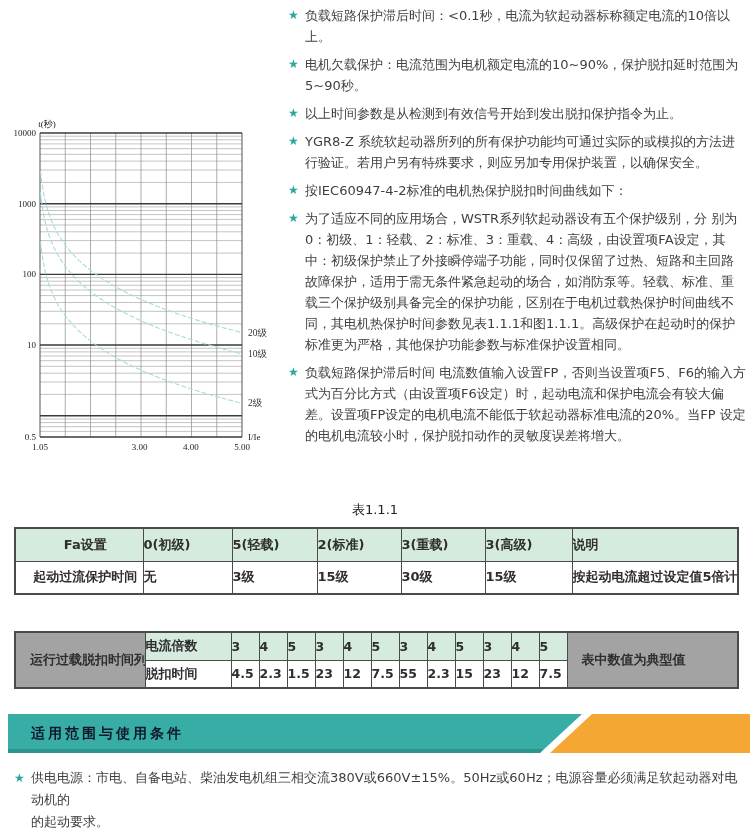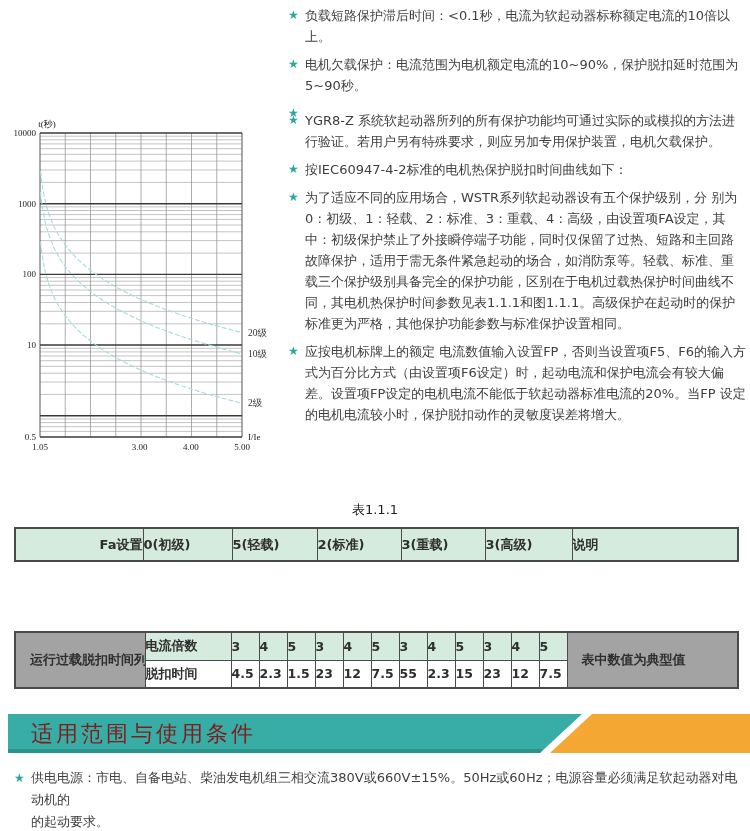--- a/index.html
+++ b/index.html
@@ -15,51 +15,51 @@
   #trip-chart { position:absolute; left:6px; top:118px; }
   .chart-caption { position:absolute; left:14px; top:482px; font-size:13px; font-weight:bold; color:#222; }
   .tbl-caption { position:absolute; left:0; top:501px; width:750px; text-align:center; font-size:13px; color:#222; }
 
   
   table { border-collapse:collapse; table-layout:fixed; position:absolute; left:14px; background:#fff; }
   td, th { border:1px solid #4a4a4a; font-size:13px; font-weight:600; color:#2e2e2e; text-align:left; vertical-align:middle; overflow:hidden; white-space:nowrap; }
   .t1 { top:527px; width:723px; border:2px solid #4a4a4a; }
   .t1 th, .t1 td { height:33px; }
   .t1 .hdr th { background:#d5ebdd; font-weight:600; }
-  .t1 .al { text-align:right; padding-left:12px; }
+  .t1 .al { text-align:center; padding-left:12px; }
   .t1 .orange td { background:#f5a52f; }
   .t2 { top:631px; width:723px; border:2px solid #4a4a4a; }
   .t2 td { height:28px; }
   .t2 .green { background:#d5ebdd; }
   .t2 .num { font-size:12.5px; }
   .t2 .side { background:#a3a3a3;padding-left:14px; }
 
   
   #banner { position:absolute; left:0; top:713px; }
-  .banner-title { position:absolute; left:31px; top:713px; height:41px; line-height:41px; color:#7f1d1d; font-size:22px; font-weight:normal; letter-spacing:3px; }
+  .banner-title { position:absolute; left:31px; top:713px; height:41px; line-height:41px; color:#0f172a; font-size:14px; font-weight:bold; letter-spacing:3px; }
 
   
   .notes-bottom { position:absolute; left:14px; top:767px; width:726px; }
   .unote { position:relative; padding-left:17px; font-size:13px; line-height:22px; color:#3e3e3e; margin-bottom:9px; }
   .unote .star { position:absolute; left:0; top:0; color:#2aa79f; font-size:12px; }
   .unote .l2 { display:block; }
 </style>
 </head>
 <body>
 
 <div class="page">
 
   <div class="notes-top">
     <div class="note"><span class="star">★</span><span>负载短路保护滞后时间：&lt;0.1秒，电流为软起动器标称额定电流的10倍以上。</span></div>
     <div class="note"><span class="star">★</span><span>电机欠载保护：电流范围为电机额定电流的10~90%，保护脱扣延时范围为5~90秒。</span></div>
-    <div class="note"><span class="star">★</span></div>
-    <div class="note"><span class="star">★</span><span>YGR8-Z 系统软起动器所列的所有保护功能均可通过实际的或模拟的方法进行验证。若用户另有特殊要求，则应另加专用保护装置，电机欠载保护。</span></div>
+    <div class="note"><span class="star">★</span><span>以上时间参数是从检测到有效信号开始到发出脱扣保护指令为止。</span></div>
+    <div class="note"><span class="star">★</span><span>YGR8-Z 系统软起动器所列的所有保护功能均可通过实际的或模拟的方法进行验证。若用户另有特殊要求，则应另加专用保护装置，以确保安全。</span></div>
     <div class="note"><span class="star">★</span><span>按IEC60947-4-2标准的电机热保护脱扣时间曲线如下：</span></div>
     <div class="note"><span class="star">★</span><span>为了适应不同的应用场合，WSTR系列软起动器设有五个保护级别，分 别为0：初级、1：轻载、2：标准、3：重载、4：高级，由设置项FA设定，其中：初级保护禁止了外接瞬停端子功能，同时仅保留了过热、短路和主回路故障保护，适用于需无条件紧急起动的场合，如消防泵等。轻载、标准、重载三个保护级别具备完全的保护功能，区别在于电机过载热保护时间曲线不同，其电机热保护时间参数见表1.1.1和图1.1.1。高级保护在起动时的保护标准更为严格，其他保护功能参数与标准保护设置相同。</span></div>
-    <div class="note"><span class="star">★</span><span>应按电机标牌上的额定 电流数值输入设置FP，否则当设置项F5、F6的输入方式为百分比方式（由设置项F6设定）时，起动电流和保护电流会有较大偏差。设置项FP设定的电机电流不能低于软起动器标准电流的20%。当FP 设定的电机电流较小时，保护脱扣动作的灵敏度误差将增大。</span></div>
+    <div class="note"><span class="star">★</span><span>负载短路保护滞后时间 电流数值输入设置FP，否则当设置项F5、F6的输入方式为百分比方式（由设置项F6设定）时，起动电流和保护电流会有较大偏差。设置项FP设定的电机电流不能低于软起动器标准电流的20%。当FP 设定的电机电流较小时，保护脱扣动作的灵敏度误差将增大。</span></div>
   </div>
 
   <svg id="trip-chart" width="266" height="348" viewBox="0 0 266 348">
       <line x1="34" x2="236" y1="313.4" y2="313.4" stroke="#9a9a9a" stroke-width="0.6"></line>
       <line x1="34" x2="236" y1="308.7" y2="308.7" stroke="#9a9a9a" stroke-width="0.6"></line>
       <line x1="34" x2="236" y1="304.6" y2="304.6" stroke="#9a9a9a" stroke-width="0.6"></line>
       <line x1="34" x2="236" y1="301.0" y2="301.0" stroke="#9a9a9a" stroke-width="0.6"></line>
       <line x1="34" x2="236" y1="276.4" y2="276.4" stroke="#9a9a9a" stroke-width="0.6"></line>
       <line x1="34" x2="236" y1="264.0" y2="264.0" stroke="#9a9a9a" stroke-width="0.6"></line>
       <line x1="34" x2="236" y1="255.2" y2="255.2" stroke="#9a9a9a" stroke-width="0.6"></line>
@@ -140,20 +140,29 @@
     <tbody>
         <tr class="hdr">
       <th class="al">Fa设置</th>
       <th>0(初级)</th>
       <th>5(轻载)</th>
       <th>2(标准)</th>
       <th>3(重载)</th>
       <th>3(高级)</th>
       <th>说明</th>
     </tr>
+    <tr>
+      <td class="al">起动过流保护时间</td>
+      <td>无</td>
+      <td>3级</td>
+      <td>15级</td>
+      <td>30级</td>
+      <td>15级</td>
+      <td>按起动电流超过设定值5倍计</td>
+    </tr>
   </tbody>
     </table>
 
   <table class="t2">
     <colgroup>
       <col style="width:130px">
         <col style="width:86px">
       <col style="width:28px">
         <col style="width:28px">
         <col style="width:28px">

